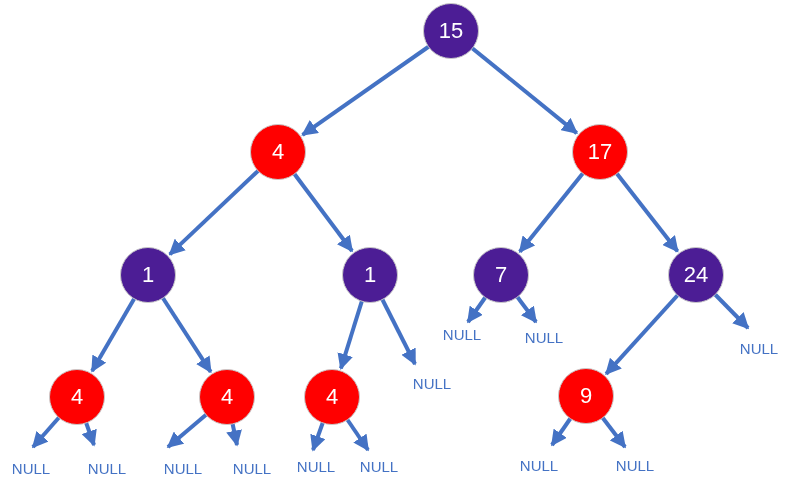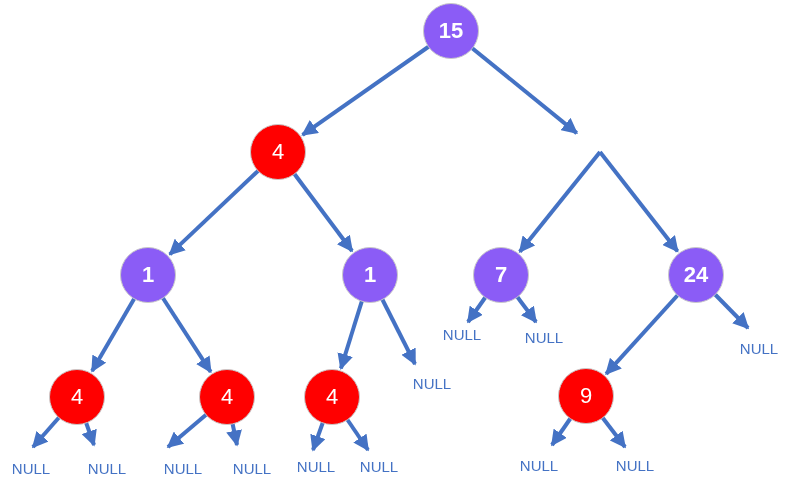--- a/index.html
+++ b/index.html
@@ -24,21 +24,21 @@
   }
   .tree-node {
     position: absolute;
     border-radius: 50%;
     display: flex;
     align-items: center;
     justify-content: center;
     box-sizing: border-box;
     border: 1.5px solid #c9c9c9;
   }
-  .tree-node.black { background: #8b5cf6; font-weight: bold; }
+  .tree-node.black { background: #4c1d95; }
   .tree-node.red   { background: #ff0000; }
   .node-value {
     color: #ffffff;
     font-size: 22px;
     line-height: 1;
     user-select: none;
   }
   .null-label {
     position: absolute;
     transform: translate(-50%, -50%);
@@ -84,20 +84,23 @@
         <line x1="586" y1="396" x2="625" y2="447" stroke="#4472c4" stroke-width="4" marker-end="url(#arrowhead)"></line>
       </g>
   </svg>
 
 <div class="tree-node black" style="left: 423px; top: 3px; width: 56px; height: 56px;">
       <span class="node-value">15</span>
     </div>
     <div class="tree-node red" style="left: 250px; top: 124px; width: 56px; height: 56px;">
       <span class="node-value">4</span>
     </div>
+    <div class="tree-node red" style="left: 572px; top: 124px; width: 56px; height: 56px;">
+      <span class="node-value">17</span>
+    </div>
     <div class="tree-node black" style="left: 120px; top: 247px; width: 56px; height: 56px;">
       <span class="node-value">1</span>
     </div>
     <div class="tree-node black" style="left: 342px; top: 247px; width: 56px; height: 56px;">
       <span class="node-value">1</span>
     </div>
     <div class="tree-node black" style="left: 473px; top: 247px; width: 56px; height: 56px;">
       <span class="node-value">7</span>
     </div>
     <div class="tree-node black" style="left: 668px; top: 247px; width: 56px; height: 56px; text-align: center;">

